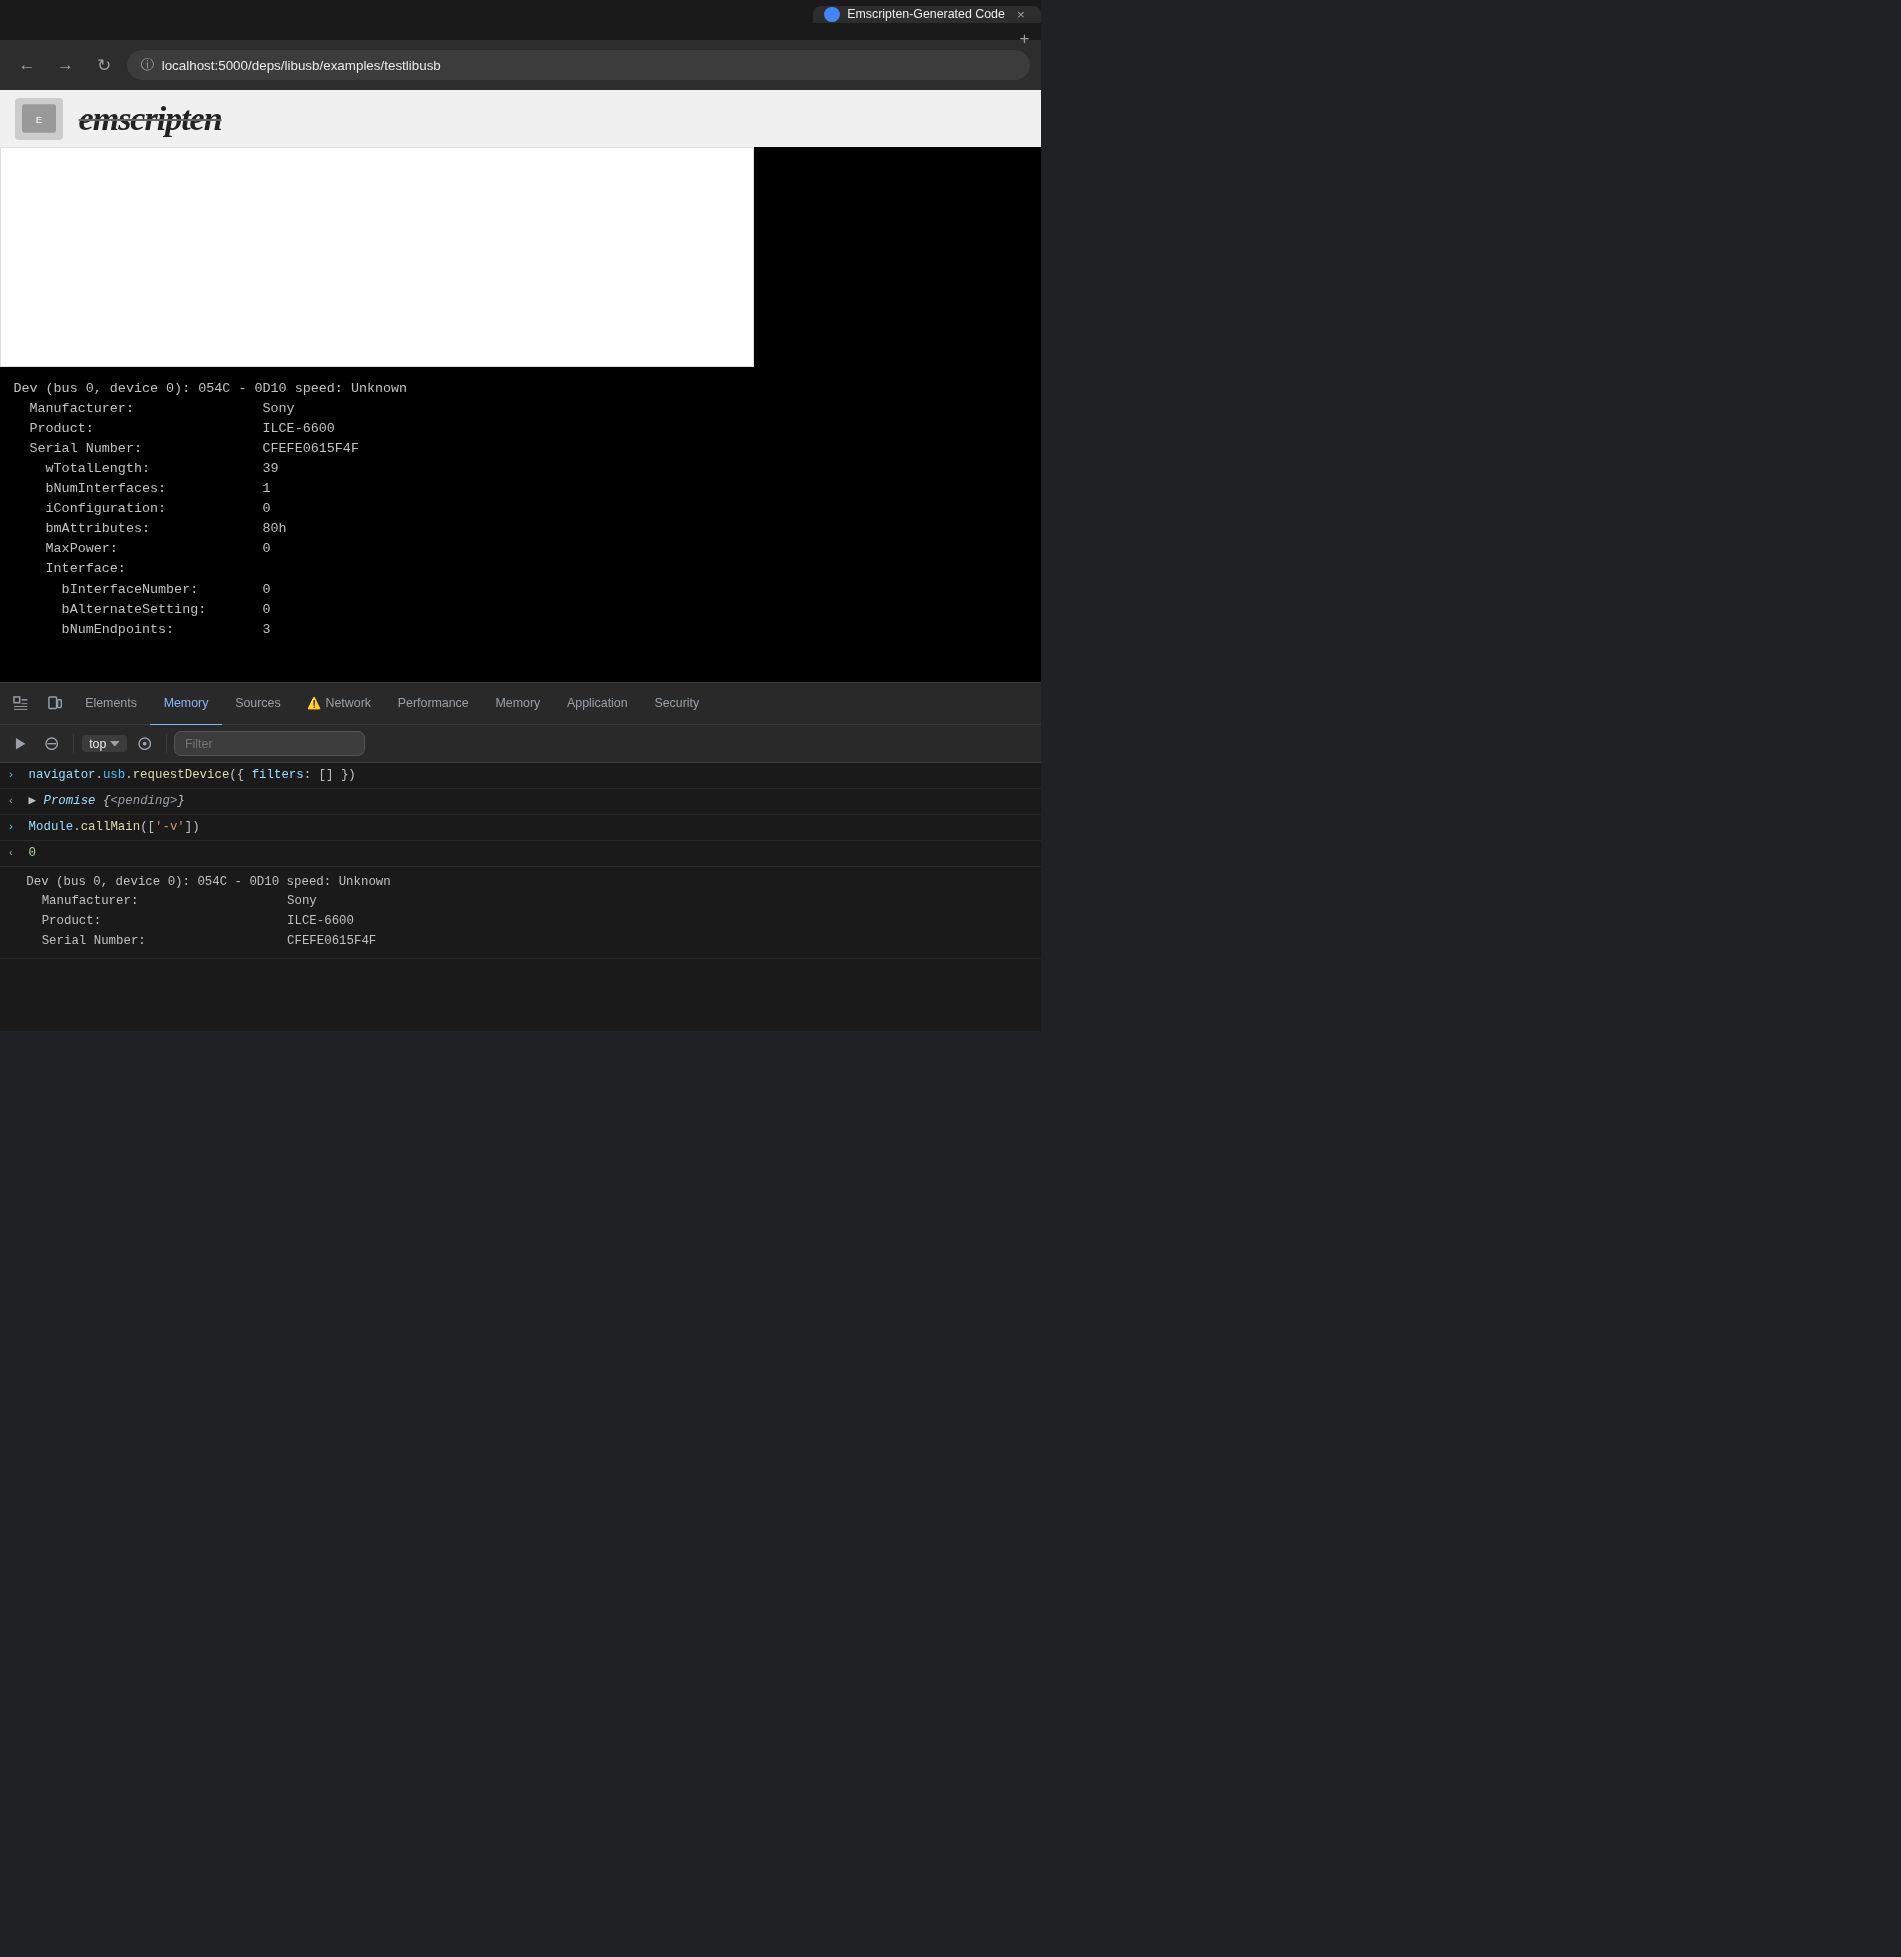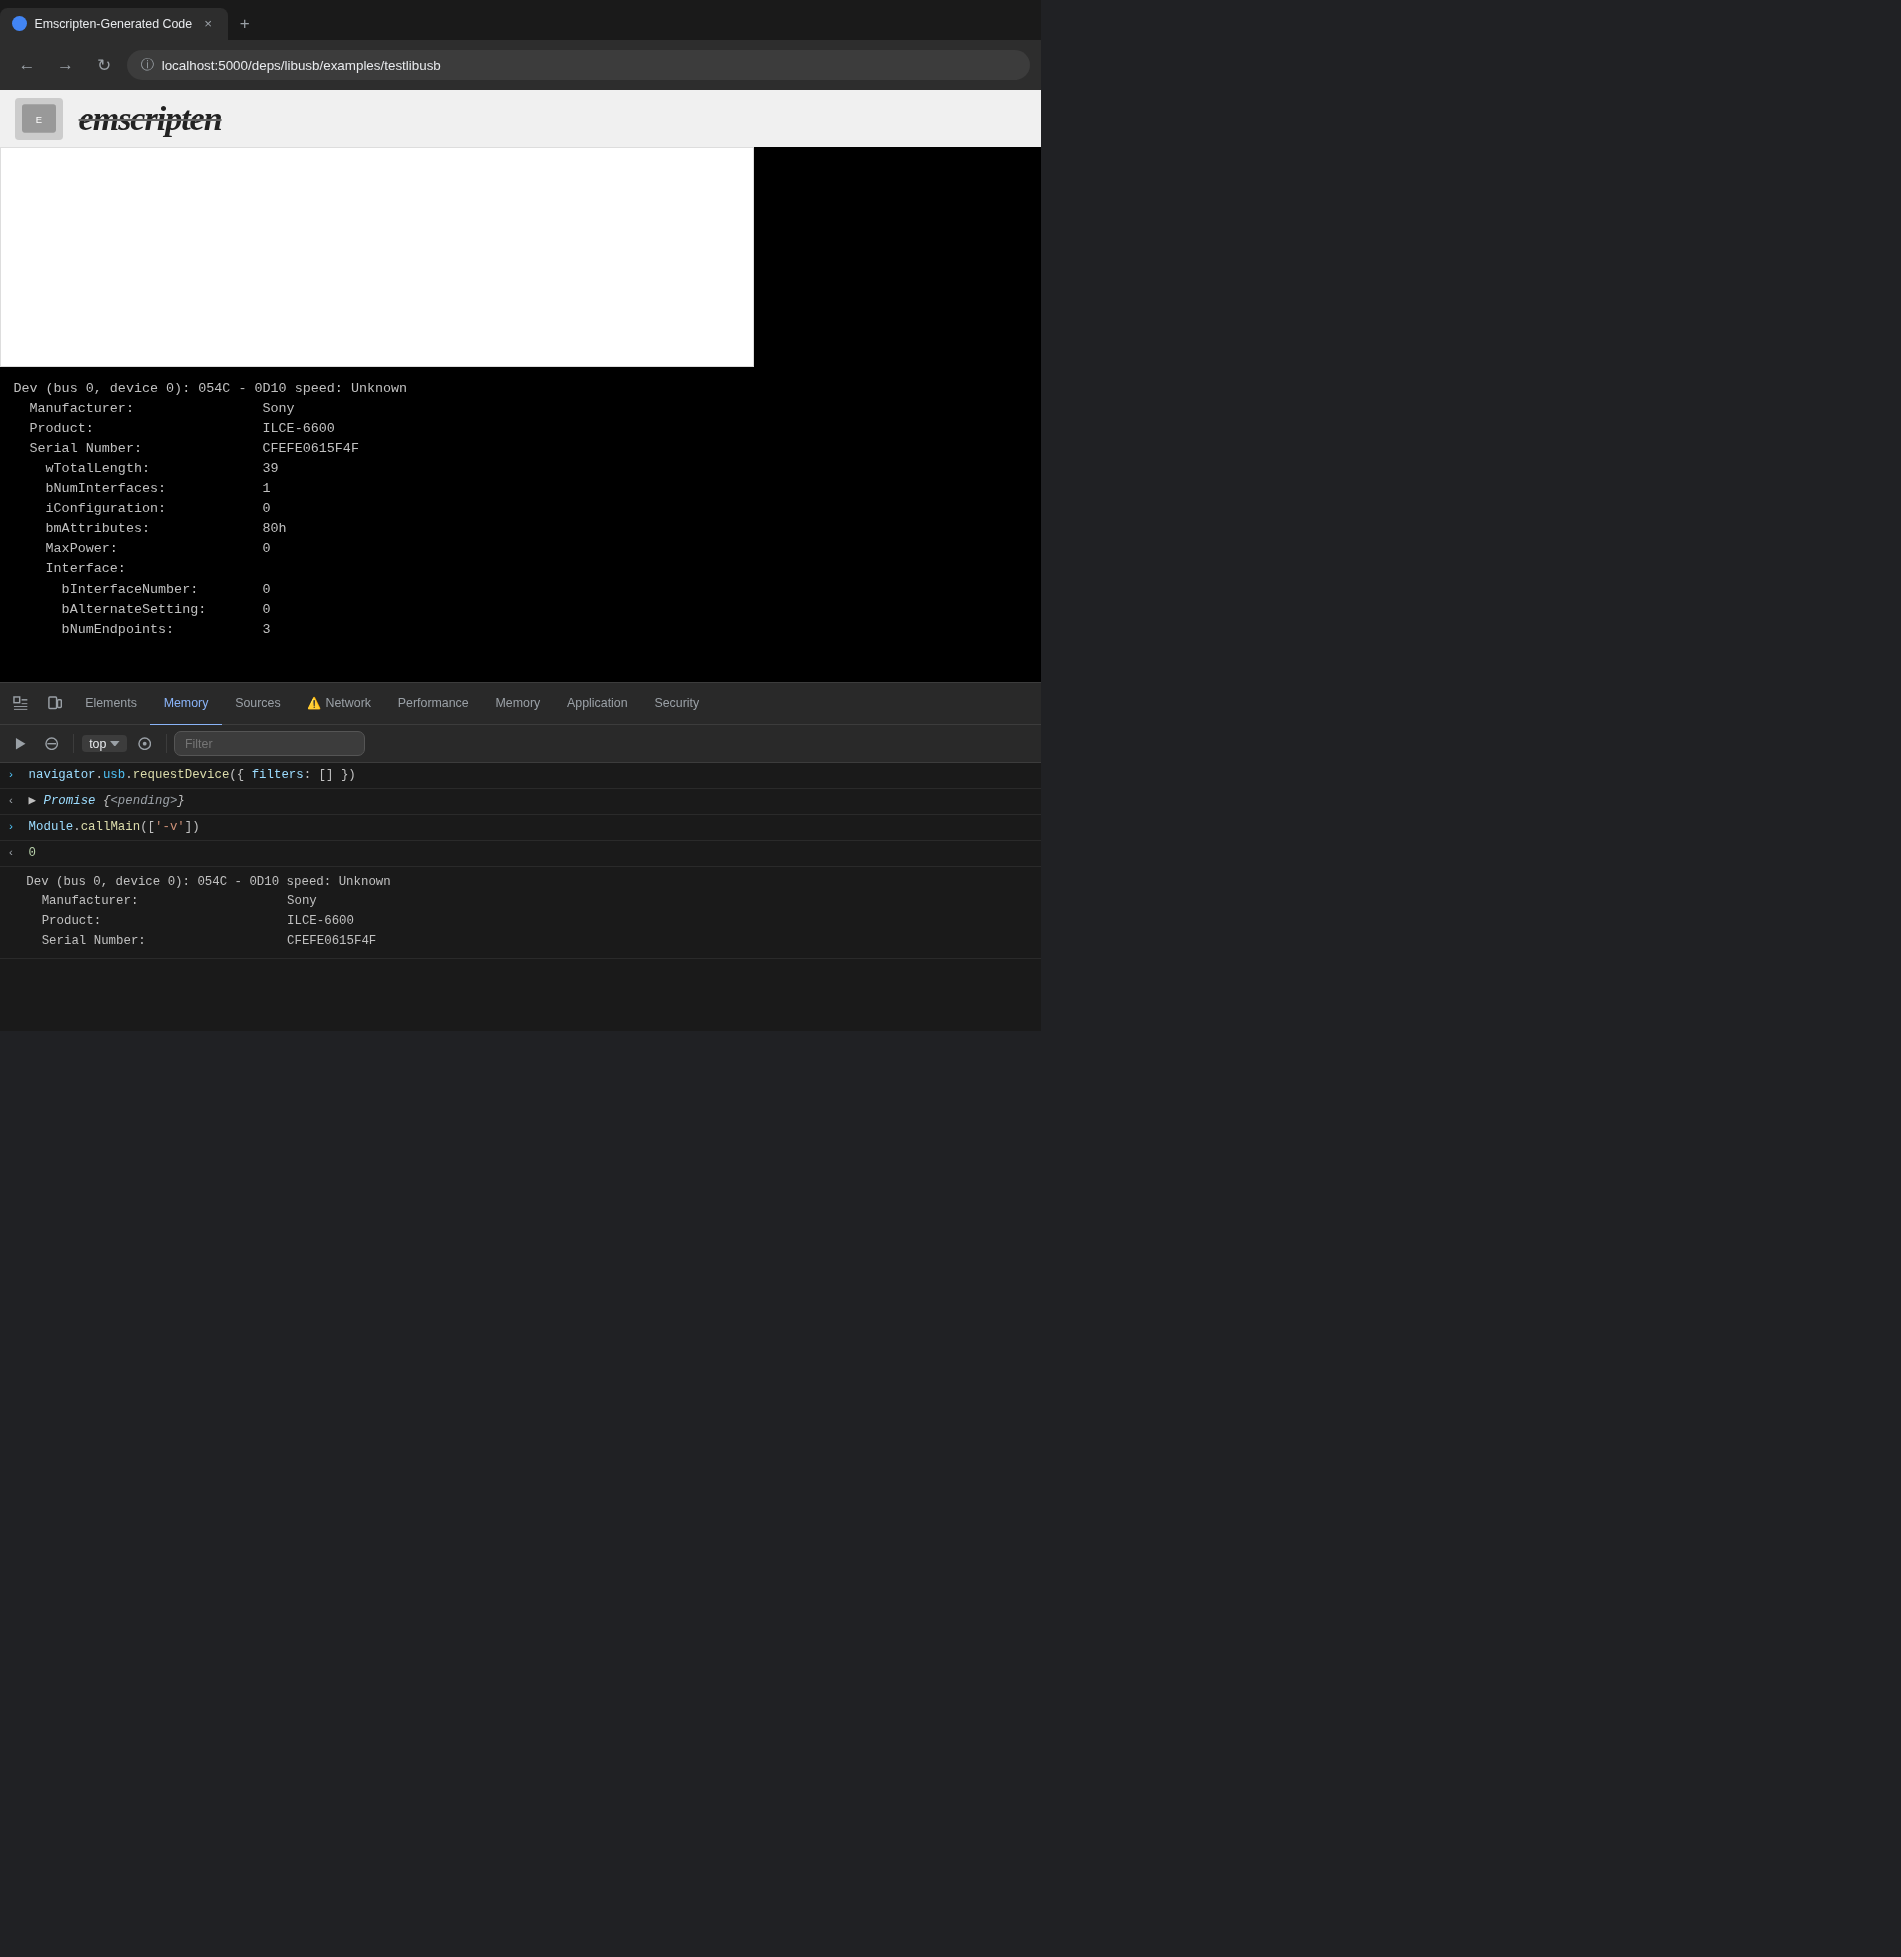--- a/index.html
+++ b/index.html
@@ -16,20 +16,21 @@
       background: #2d2d2d;
       width: 100%;
     }
 
     .tab-bar {
       background: #1a1a1a;
       display: flex;
       align-items: flex-end;
       padding-top: 5.7px;
       height: 40px;
+      flex-direction: column;
     }
 
     .tab-active {
       background: #2d2d2d;
       border-radius: 7.6px 7.6px 0 0;
       display: flex;
       align-items: center;
       padding: 0 11.5px;
       height: 32.5px;
       gap: 7.6px;

